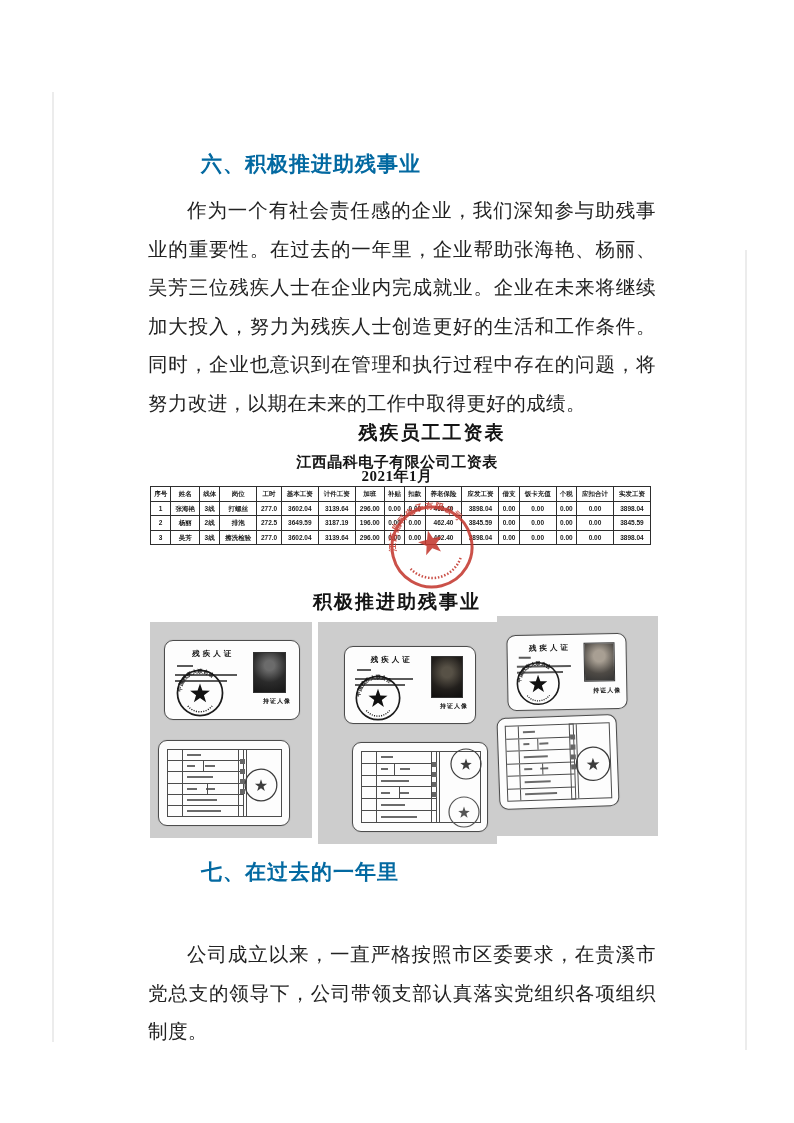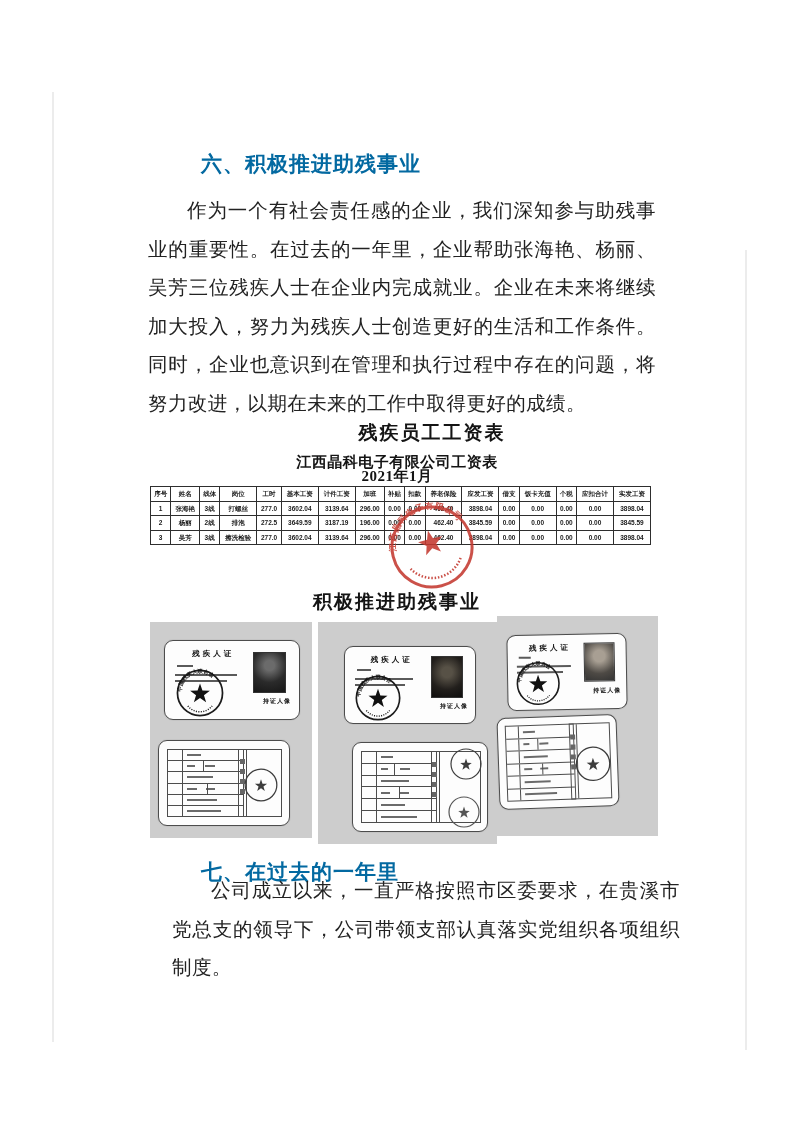--- a/index.html
+++ b/index.html
@@ -372,13 +372,13 @@
         </div>
       <svg class="gstamp" style="right:-3px;top:20px;" width="40" height="40" viewBox="0 0 60 60">
         <circle cx="30" cy="30" r="25" fill="none" stroke="#3d3d3d" stroke-width="2"></circle>
         <path d="M30 21 L32.4 28 L39.6 28.2 L33.9 32.5 L36 39.4 L30 35.3 L24 39.4 L26.1 32.5 L20.4 28.2 L27.6 28 Z" fill="#3d3d3d"></path>
       </svg>
     </div>
   </div>
 </div>
 
 <div class="abs h-sec" style="left:186px;top:858px;">七、在过去的一年里</div>
-<div class="abs para" style="left:148px;top:872px;width:508px;margin-left:24px;">公司成立以来，一直严格按照市区委要求，在贵溪市党总支的领导下，公司带领支部认真落实党组织各项组织制度。</div>
+<div class="abs para" style="left:148px;top:936px;width:508px;">公司成立以来，一直严格按照市区委要求，在贵溪市党总支的领导下，公司带领支部认真落实党组织各项组织制度。</div>
 
 </body></html>

